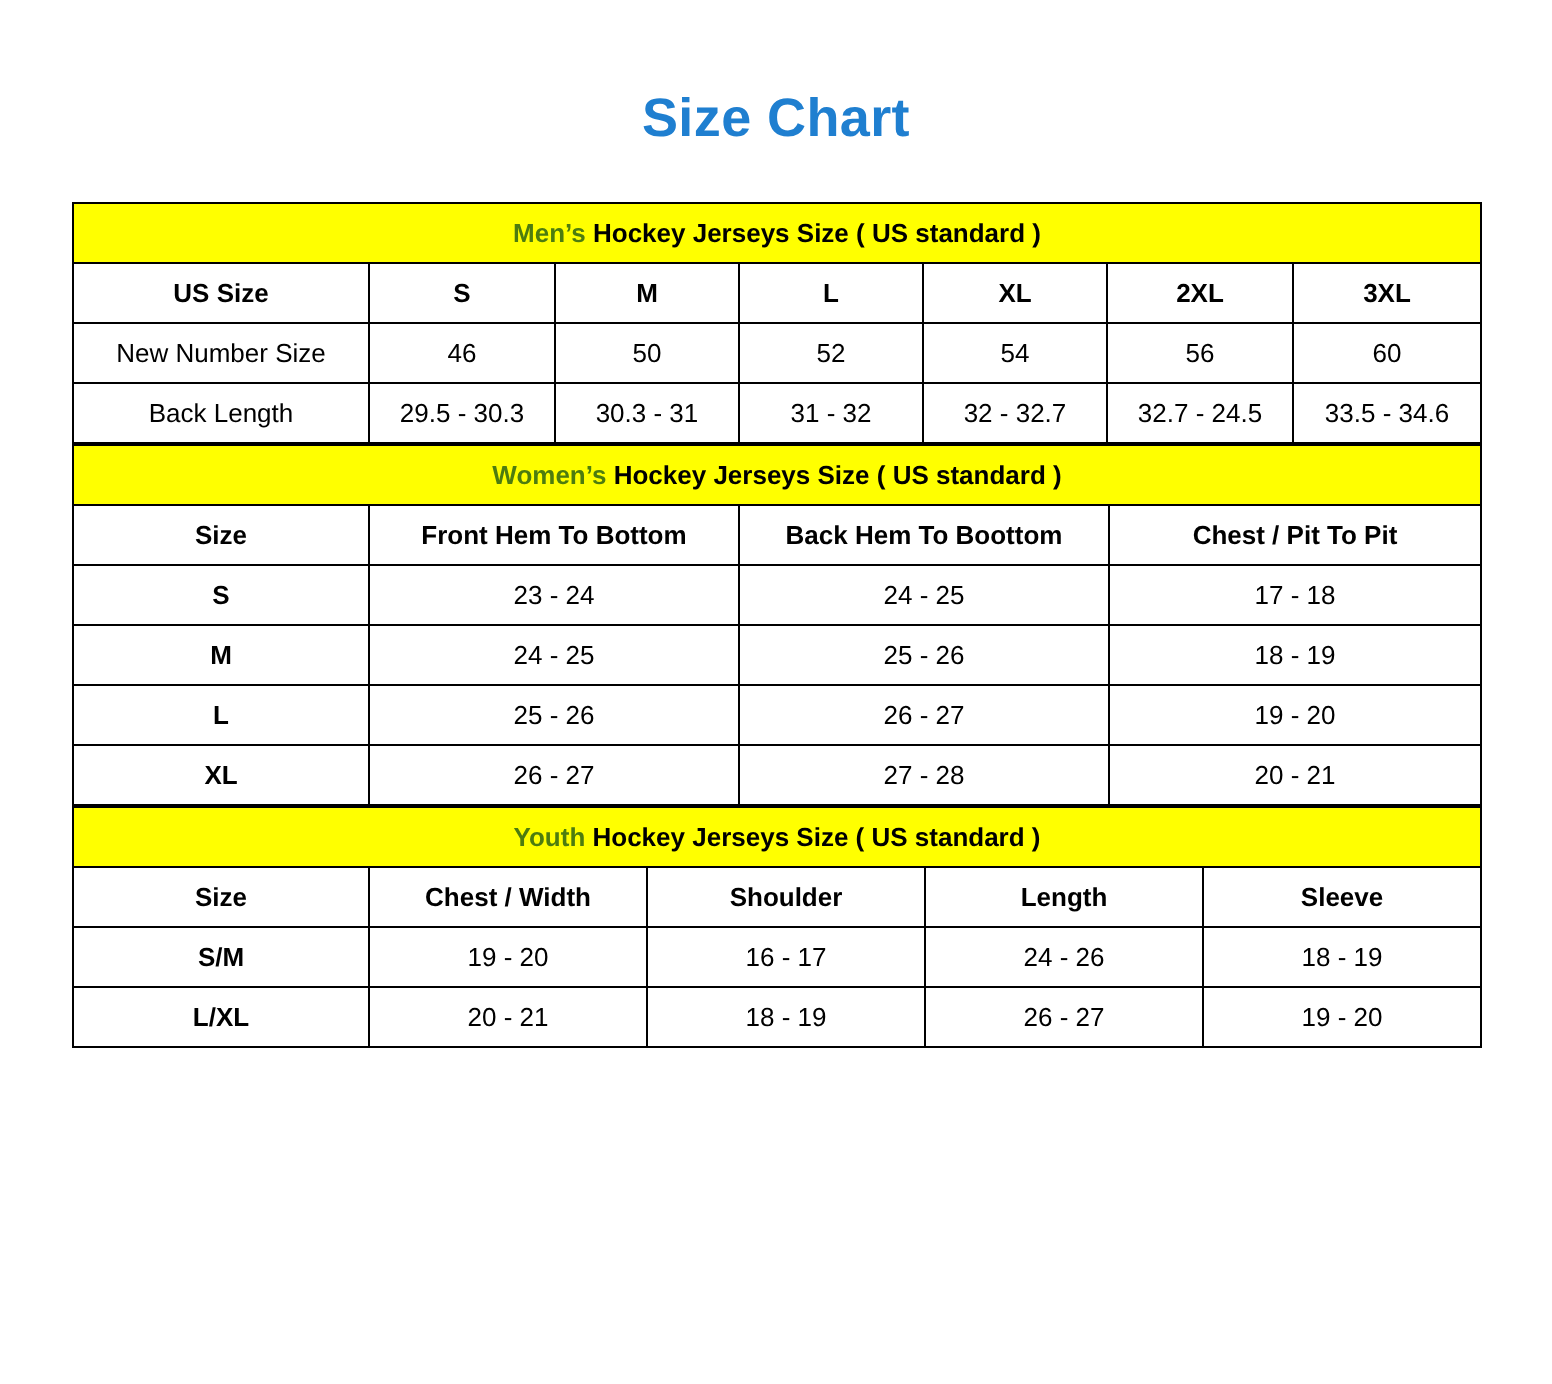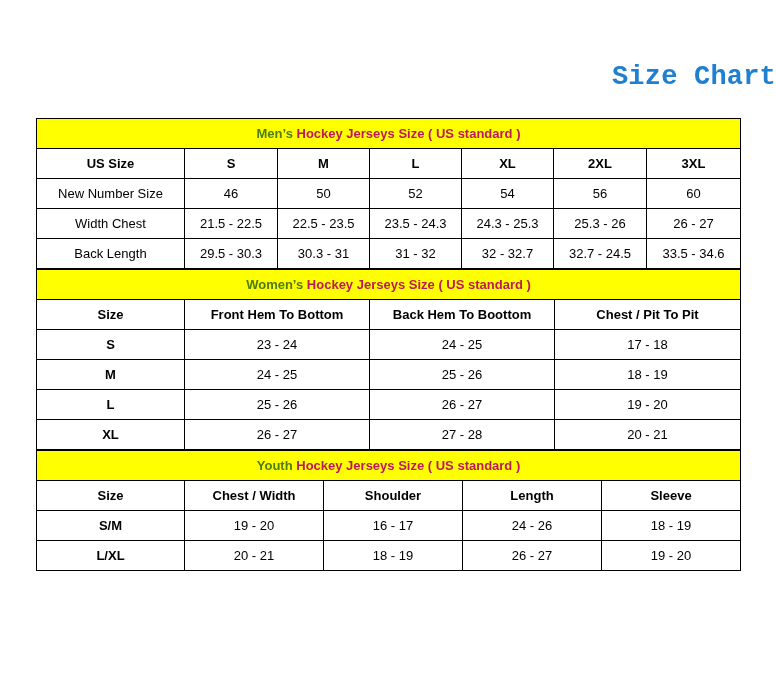--- a/index.html
+++ b/index.html
@@ -13,27 +13,26 @@
     font-family: "Liberation Sans", sans-serif;
     color: #000000;
   }
   .page {
     position: relative;
     width: 776px;
     height: 692px;
     box-sizing: border-box;
   }
   .title {
-    text-align: right;
+    text-align: center;
     color: #1f7fd0;
     font-size: 27px;
     font-weight: bold;
-    padding-top: 62px;
+    padding-top: 44px;
     letter-spacing: 0.2px;
-    font-family: Liberation Mono, monospace;
   }
   .chart-wrap {
     margin: 26px 36px 0 36px;
   }
   table.size-table {
     border-collapse: collapse;
     width: 704px;
     table-layout: fixed;
   }
   table.size-table td {
@@ -47,21 +46,21 @@
   td.banner {
     background: #ffff00;
     font-weight: bold;
     font-size: 14.5px;
     height: 31px;
   }
   td.banner .accent-red {
     color: #4d7c0f;
   }
   td.banner .accent-black {
-    color: #be185d;
+    color: #000000;
   }
   td.head {
     font-weight: bold;
   }
   td.rowlabel {
     font-weight: normal;
   }
   td.rowlabel-bold {
     font-weight: bold;
   }
@@ -101,29 +100,20 @@
         <tr>
           <td class="rowlabel">New Number Size</td>
           <td>46</td>
           <td>50</td>
           <td>52</td>
           <td>54</td>
           <td>56</td>
           <td>60</td>
         </tr>
         <tr>
-          <td class="rowlabel">Width Chest</td>
-          <td>21.5 - 22.5</td>
-          <td>22.5 - 23.5</td>
-          <td>23.5 - 24.3</td>
-          <td>24.3 - 25.3</td>
-          <td>25.3 - 26</td>
-          <td>26 - 27</td>
-        </tr>
-        <tr>
           <td class="rowlabel">Back Length</td>
           <td>29.5 - 30.3</td>
           <td>30.3 - 31</td>
           <td>31 - 32</td>
           <td>32 - 32.7</td>
           <td>32.7 - 24.5</td>
           <td>33.5 - 34.6</td>
         </tr>
       </tbody>
     </table>

